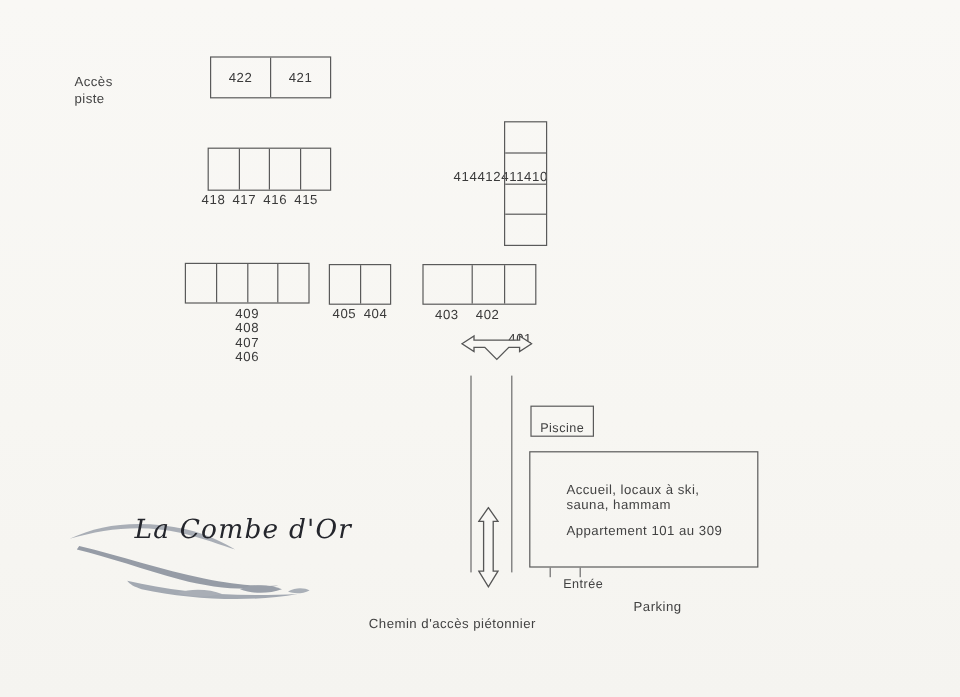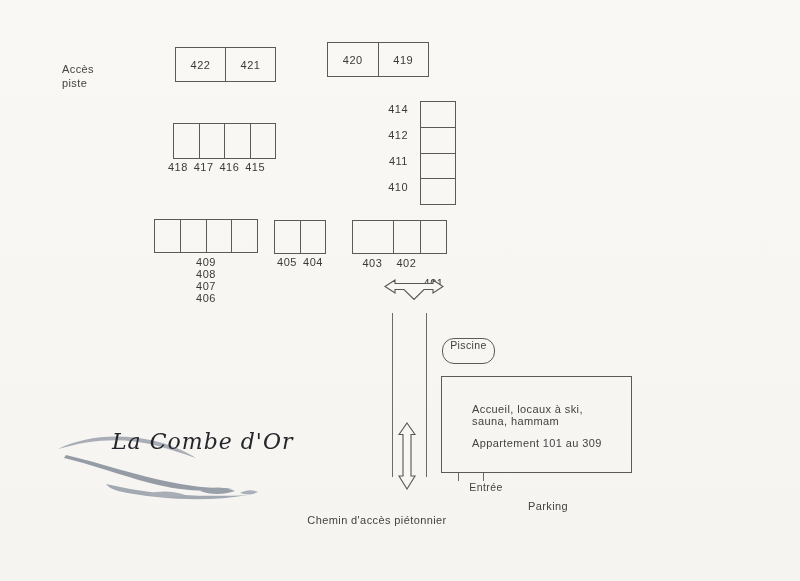--- a/index.html
+++ b/index.html
@@ -30,21 +30,21 @@
   .lblrow{
     position:absolute;display:flex;
     font-size:11px;letter-spacing:.5px;color:#3a3a3a;
   }
   .lblrow span{flex:1;text-align:center;}
   .txt{
     position:absolute;
     font-size:11px;letter-spacing:.4px;color:#424242;
   }
   .collabels{
-    position:absolute;display:flex;flex-direction:column;
+    position:absolute;display:flex;flex-direction:row;
     font-size:11px;letter-spacing:.5px;color:#3a3a3a;
   }
   .collabels span{flex:1;display:flex;align-items:center;justify-content:flex-end;}
   .road{position:absolute;width:1px;background:#6b6b6b;}
   .tick{position:absolute;width:1px;background:#6b6b6b;}
   .mainbox{
     position:absolute;border:1px solid #5a5a5a;box-sizing:border-box;
     padding:26px 10px 0 30px;font-size:11px;letter-spacing:.4px;color:#424242;
   }
   .mainbox .l2{margin-top:10px;}
@@ -68,28 +68,20 @@
 
   <div class="box" style="left:175px;top:47px;width:101px;height:35px;">
     <div class="cell">
         <span>422</span>
       </div>
     <div class="cell">
         <span>421</span>
       </div>
   </div>
 
-  <div class="box" style="left:327px;top:42px;width:102px;height:35px;">
-    <div class="cell">
-        <span>420</span>
-      </div>
-    <div class="cell">
-        <span>419</span>
-      </div>
-  </div>
 
   <div class="collabels" style="left:378px;top:96px;width:30px;height:104px;">
     <span>414</span>
     <span>412</span>
     <span>411</span>
     <span>410</span>
   </div>
 
   <div class="box vert" style="left:420px;top:101px;width:36px;height:104px;">
     <div class="vcell"></div>
@@ -148,21 +140,21 @@
     <polygon points="1,8.5 11,2 11,5.5 49,5.5 49,2 59,8.5 49,15 49,11.5 40,11.5 30,21.5 20,11.5 11,11.5 11,15" fill="#f8f7f4" stroke="#565656" stroke-width="1.1" stroke-linejoin="miter"></polygon>
   </svg>
 
   <div class="road" style="left:392px;top:313px;height:164px;"></div>
   <div class="road" style="left:426px;top:313px;height:164px;"></div>
 
   <svg style="left:398px;top:422px;" width="18" height="68" viewBox="0 0 18 68">
     <polygon points="9,1 17,12.5 13,12.5 13,54 17,54 9,67 1,54 5,54 5,12.5 1,12.5" fill="#f8f7f4" stroke="#565656" stroke-width="1.1" stroke-linejoin="miter"></polygon>
   </svg>
 
-  <div class="box" style="left:442px;top:338px;width:53px;height:26px;align-items:flex-start;justify-content:center;font-size:10.5px;letter-spacing:.4px;border-radius:12px;">
+  <div class="box" style="left:442px;top:338px;width:53px;height:26px;align-items:flex-end;justify-content:center;font-size:10.5px;letter-spacing:.4px;">
     <span>Piscine</span>
   </div>
 
   <div class="mainbox" style="left:441px;top:376px;width:191px;height:97px;">
     <div class="l1">Accueil, locaux à ski, sauna, hammam</div>
     <div class="l2">Appartement 101 au 309</div>
   </div>
 
   <div class="tick" style="left:458px;top:473px;height:8px;"></div>
   <div class="tick" style="left:483px;top:473px;height:8px;"></div>

